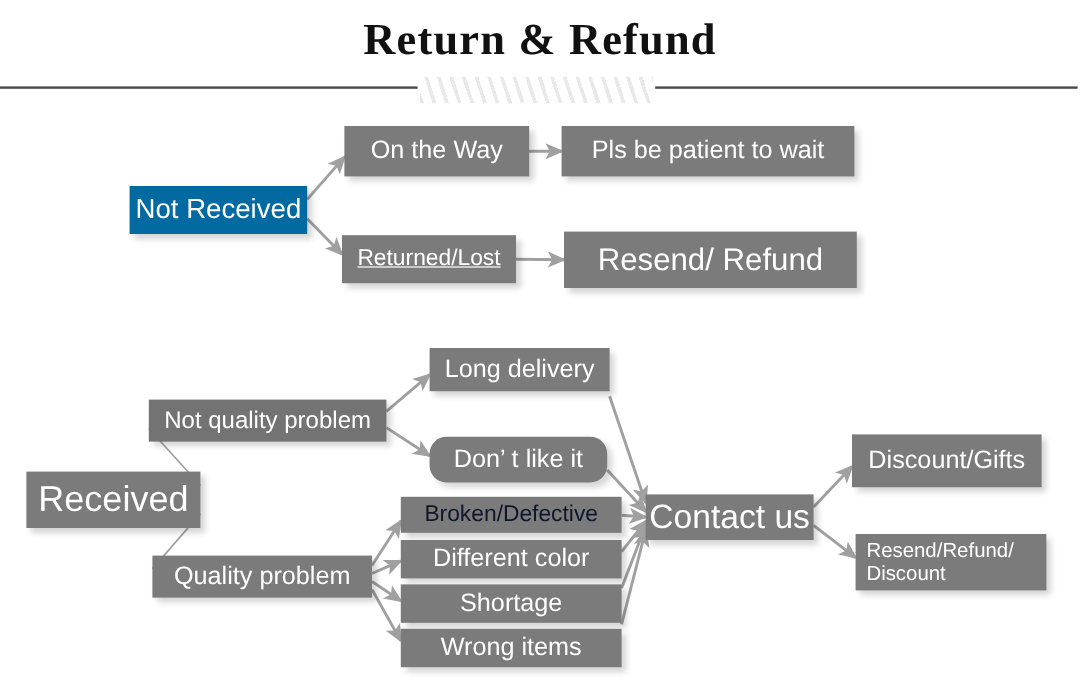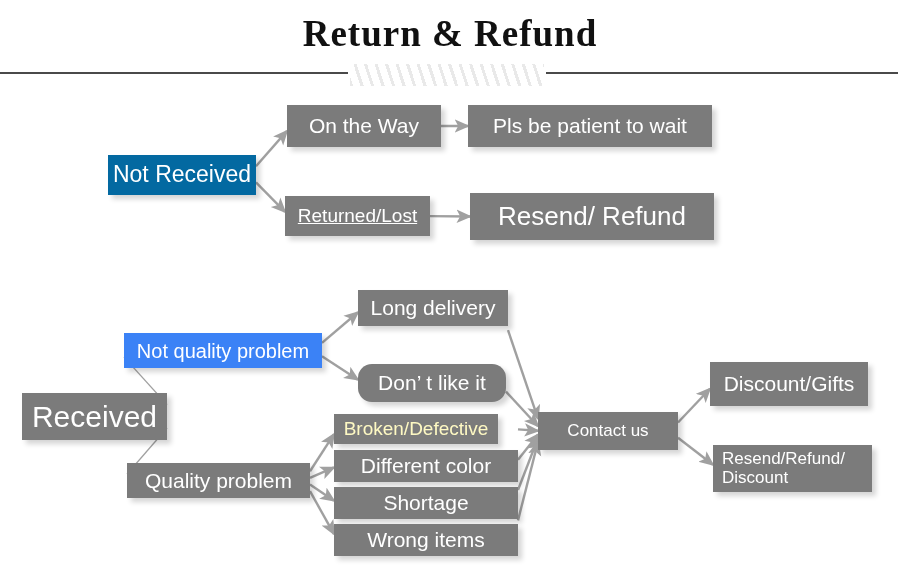--- a/index.html
+++ b/index.html
@@ -133,27 +133,27 @@
       <line x1="678" y1="437.75" x2="713" y2="464.75" stroke="#a0a0a0" stroke-width="2.4" marker-end="url(#ah)"></line>
     </svg>
 
   <div id="nodes">
       <div class="node" style="left: 108px; top: 155px; width: 148px; height: 40px; font-size: 23px; background: #0369a1; color: rgb(255, 255, 255);"><span>Not Received</span></div>
       <div class="node" style="left: 287px; top: 105px; width: 154px; height: 42px; font-size: 21px; background: rgb(123, 123, 123); color: rgb(255, 255, 255);"><span>On the Way</span></div>
       <div class="node" style="left: 468px; top: 105px; width: 244px; height: 42px; font-size: 21px; background: rgb(123, 123, 123); color: rgb(255, 255, 255);"><span>Pls be patient to wait</span></div>
       <div class="node" style="left: 285px; top: 196px; width: 145px; height: 40px; font-size: 19px; background: rgb(123, 123, 123); color: rgb(255, 255, 255); text-decoration: underline;"><span>Returned/Lost</span></div>
       <div class="node" style="left: 470px; top: 193px; width: 244px; height: 47px; font-size: 26px; background: rgb(123, 123, 123); color: rgb(255, 255, 255);"><span>Resend/ Refund</span></div>
       <div class="node" style="left: 22px; top: 393px; width: 145px; height: 47px; font-size: 30px; background: rgb(123, 123, 123); color: rgb(255, 255, 255);"><span>Received</span></div>
-      <div class="node" style="left: 124px; top: 333px; width: 198px; height: 35px; font-size: 20px; background: #3b82f6; color: rgb(255, 255, 255);"><span>Not quality problem</span></div>
+      <div class="node" style="left: 124px; top: 333px; width: 198px; height: 35px; font-size: 20px; background: #737373; color: rgb(255, 255, 255);"><span>Not quality problem</span></div>
       <div class="node" style="left: 127px; top: 463px; width: 183px; height: 35px; font-size: 21px; background: rgb(123, 123, 123); color: rgb(255, 255, 255);"><span>Quality problem</span></div>
       <div class="node" style="left: 358px; top: 290px; width: 150px; height: 36px; font-size: 21px; background: rgb(123, 123, 123); color: rgb(255, 255, 255);"><span>Long delivery</span></div>
       <div class="node" style="left: 358px; top: 364px; width: 148px; height: 38px; font-size: 21px; background: rgb(123, 123, 123); color: rgb(255, 255, 255); border-radius: 14px;"><span>Don’ t like it</span></div>
-      <div class="node" style="left: 334px; top: 414px; width: 164px; height: 30px; font-size: 19px; background: rgb(123, 123, 123); color: #fef9c3;"><span>Broken/Defective</span></div>
+      <div class="node" style="left: 334px; top: 414px; width: 184px; height: 30px; font-size: 19px; background: rgb(123, 123, 123); color: #0f172a;"><span>Broken/Defective</span></div>
       <div class="node" style="left: 334px; top: 450px; width: 184px; height: 32px; font-size: 21px; background: rgb(123, 123, 123); color: rgb(255, 255, 255);"><span>Different color</span></div>
       <div class="node" style="left: 334px; top: 487px; width: 184px; height: 32px; font-size: 21px; background: rgb(123, 123, 123); color: rgb(255, 255, 255);"><span>Shortage</span></div>
       <div class="node" style="left: 334px; top: 524px; width: 184px; height: 32px; font-size: 21px; background: rgb(123, 123, 123); color: rgb(255, 255, 255);"><span>Wrong items</span></div>
-      <div class="node" style="left: 538px; top: 412px; width: 140px; height: 38px; font-size: 17px; background: rgb(123, 123, 123); color: rgb(255, 255, 255);"><span>Contact us</span></div>
+      <div class="node" style="left: 538px; top: 412px; width: 140px; height: 38px; font-size: 28px; background: rgb(123, 123, 123); color: rgb(255, 255, 255);"><span>Contact us</span></div>
       <div class="node" style="left: 710px; top: 362px; width: 158px; height: 44px; font-size: 21px; background: rgb(123, 123, 123); color: rgb(255, 255, 255);"><span>Discount/Gifts</span></div>
       <div class="node left-align" style="left: 713px; top: 445px; width: 159px; height: 47px; font-size: 17px; background: rgb(123, 123, 123); color: rgb(255, 255, 255);"><span>Resend/Refund/
 Discount</span></div>
     </div>
 
 </div>
 
 </body></html>

